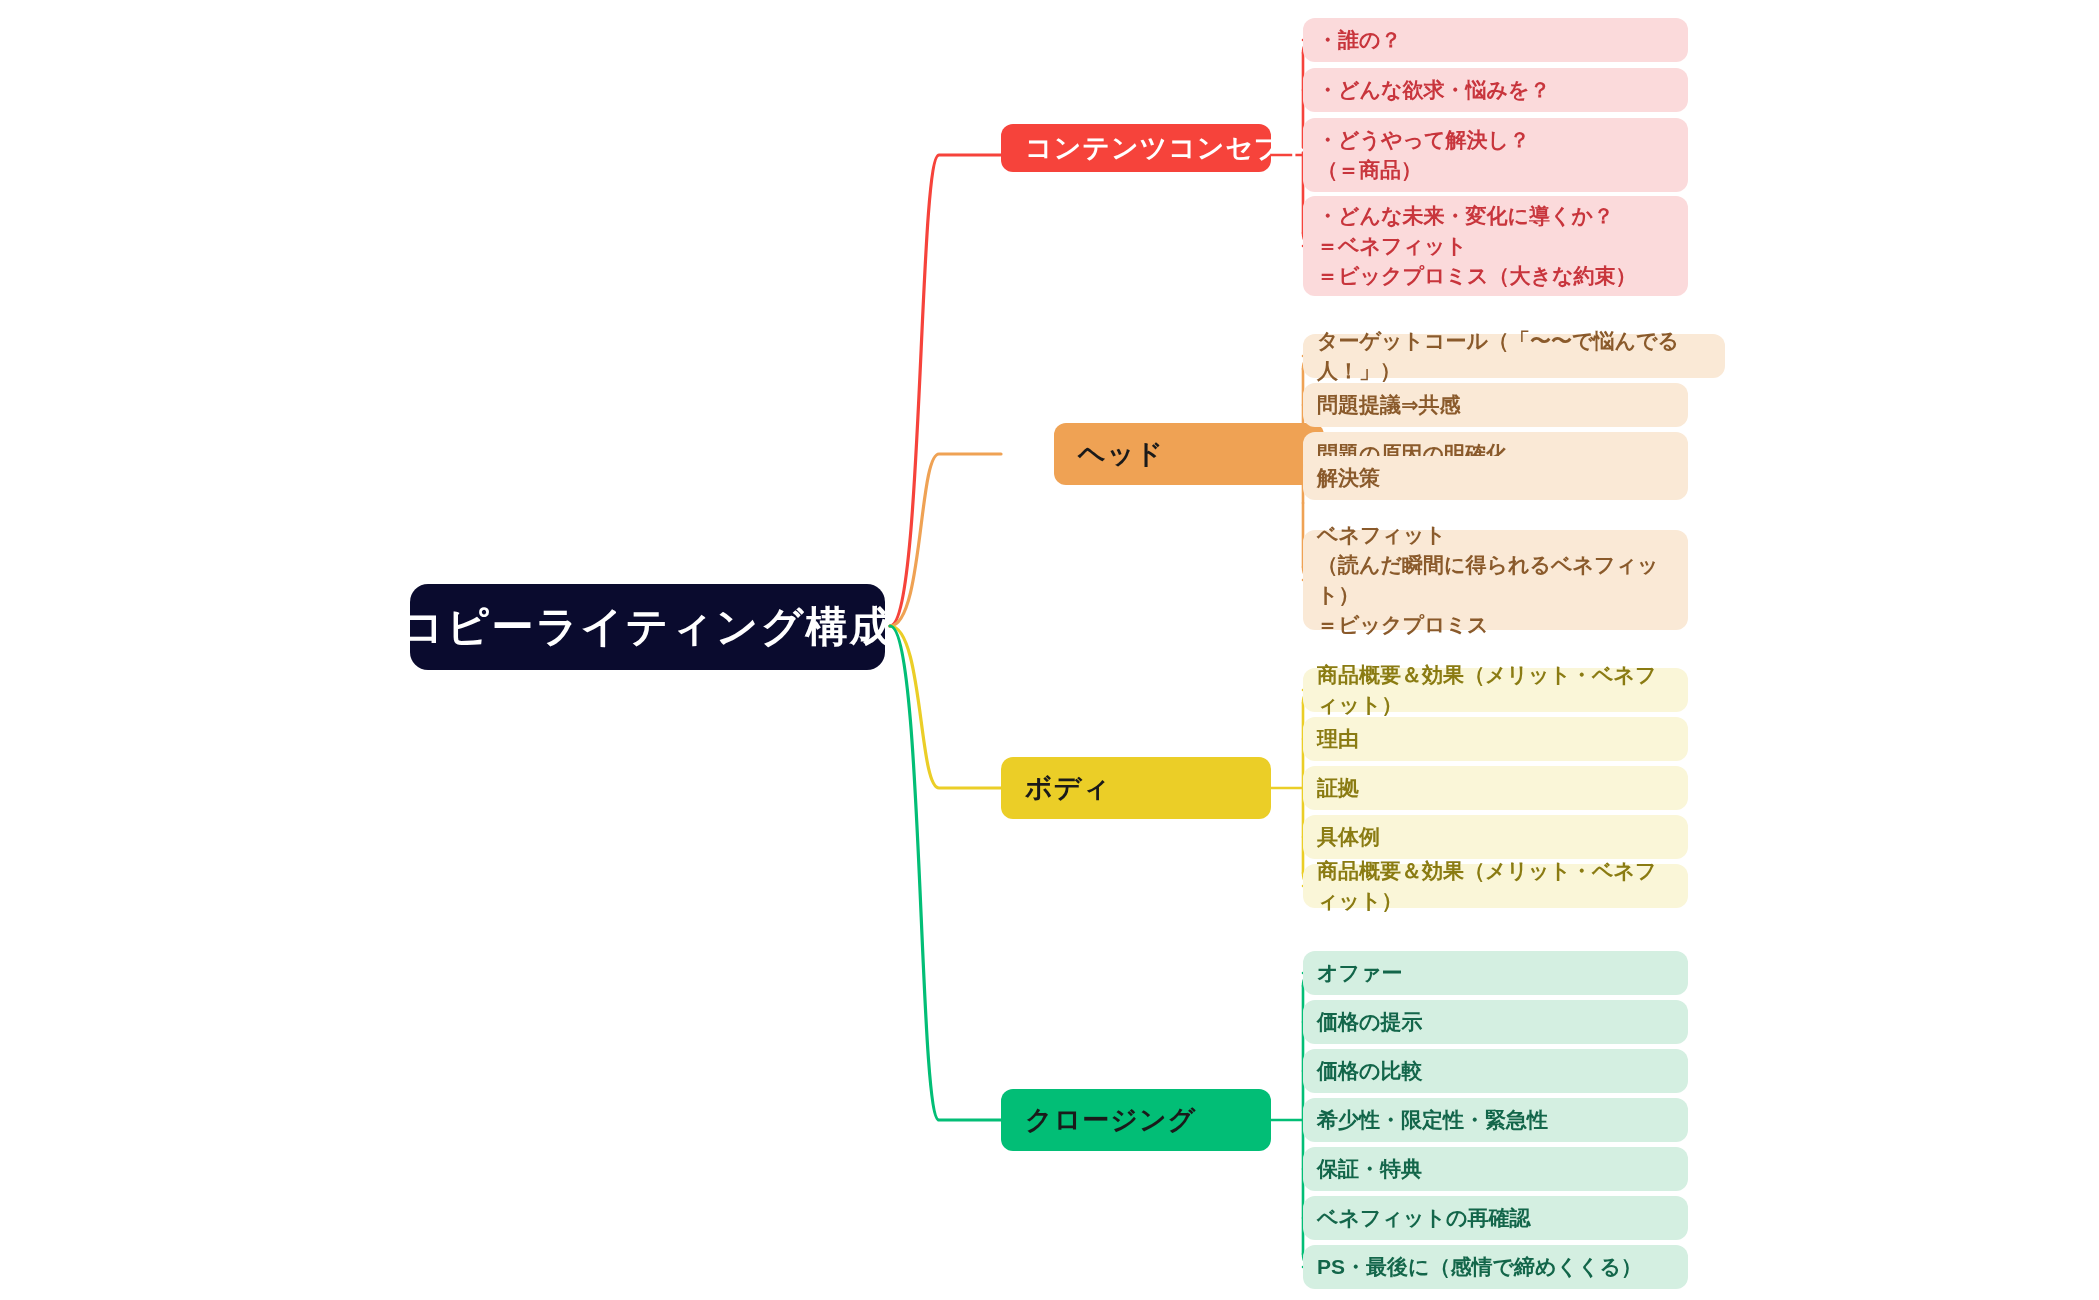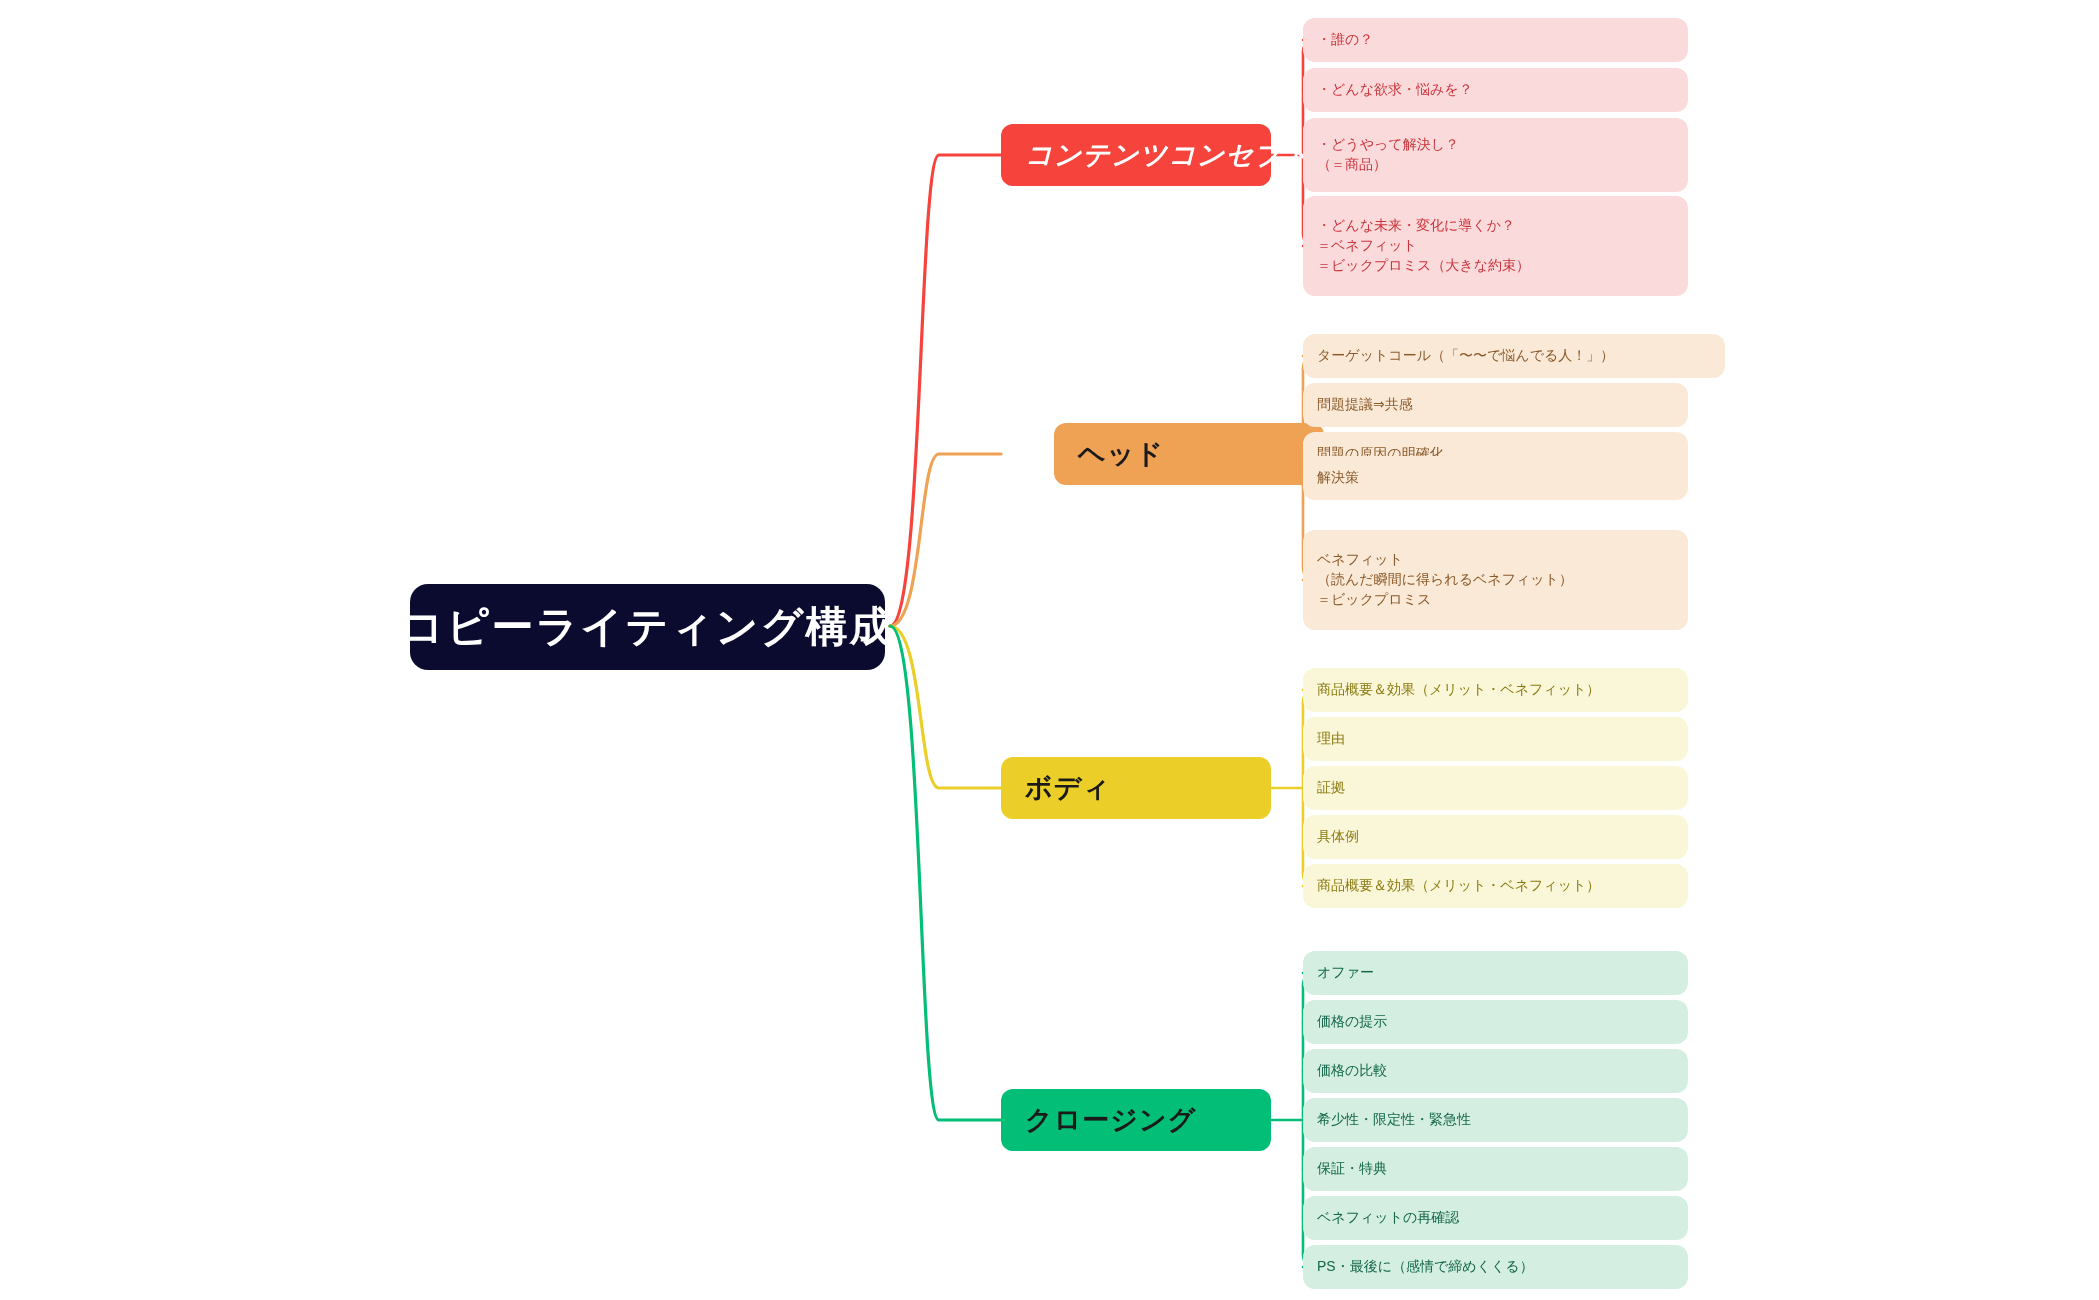--- a/index.html
+++ b/index.html
@@ -65,24 +65,24 @@
     letter-spacing: 1px;
   }
 
   
   .leaf-node {
     border-radius: 12px;
     padding: 9px 16px 9px 14px;
     align-items: center;
   }
   .leaf-label {
-    font-size: 14px;
+    font-size: 21px;
     line-height: 1.42;
     white-space: pre-line;
-    font-weight: normal;
+    font-weight: bold;
   }
 </style>
 </head>
 <body>
 
 <div id="canvas">
   <svg id="connectors" viewBox="0 0 2099 1300" xmlns="http://www.w3.org/2000/svg">
       <path d="M 890 626 C 923.3 626, 918.42 155, 939 155 L 1001 155" fill="none" stroke="#F6433B" stroke-width="3.2" stroke-linecap="round" stroke-linejoin="round"></path>
       <path d="M 1271 155 L 1303 155" fill="none" stroke="#F6433B" stroke-width="2.6" stroke-linecap="round" stroke-linejoin="round"></path>
       <path d="M 1303 53 L 1303 233" fill="none" stroke="#F6433B" stroke-width="2.6" stroke-linecap="round" stroke-linejoin="round"></path>
@@ -113,21 +113,21 @@
       <path d="M 1303 1022 L 1303 1022" fill="none" stroke="#02BE76" stroke-width="2.6" stroke-linecap="round" stroke-linejoin="round"></path>
       <path d="M 1303 1071 L 1303 1071" fill="none" stroke="#02BE76" stroke-width="2.6" stroke-linecap="round" stroke-linejoin="round"></path>
       <path d="M 1303 1120 L 1303 1120" fill="none" stroke="#02BE76" stroke-width="2.6" stroke-linecap="round" stroke-linejoin="round"></path>
       <path d="M 1303 1169 L 1303 1169" fill="none" stroke="#02BE76" stroke-width="2.6" stroke-linecap="round" stroke-linejoin="round"></path>
       <path d="M 1303 1218 L 1303 1218" fill="none" stroke="#02BE76" stroke-width="2.6" stroke-linecap="round" stroke-linejoin="round"></path>
       <path d="M 1303 1254 Q 1303 1267 1316 1267 L 1303 1267" fill="none" stroke="#02BE76" stroke-width="2.6" stroke-linecap="round" stroke-linejoin="round"></path>
     </svg>
 <div class="node root-node" style="left: 410px; top: 584px; width: 475px; height: 86px; background: rgb(10, 11, 46);">
       <span class="root-label" style="color: rgb(255, 255, 255);">コピーライティング構成</span>
     </div>
-    <div class="node branch-node" style="left: 1001px; top: 124px; width: 270px; height: 62px; background: rgb(246, 67, 59); font-style: italic;">
+    <div class="node branch-node" style="left: 1001px; top: 124px; width: 270px; height: 48px; background: rgb(246, 67, 59);">
       <span class="branch-label" style="color: rgb(255, 255, 255);">コンテンツコンセプト</span>
     </div>
     <div class="node leaf-node" style="left: 1303px; top: 18px; width: 385px; height: 44px; background: rgb(251, 218, 219);">
       <span class="leaf-label" style="color: rgb(200, 53, 60);">・誰の？</span>
     </div>
     <div class="node leaf-node" style="left: 1303px; top: 68px; width: 385px; height: 44px; background: rgb(251, 218, 219);">
       <span class="leaf-label" style="color: rgb(200, 53, 60);">・どんな欲求・悩みを？</span>
     </div>
     <div class="node leaf-node" style="left: 1303px; top: 118px; width: 385px; height: 74px; background: rgb(251, 218, 219);">
       <span class="leaf-label" style="color: rgb(200, 53, 60);">・どうやって解決し？

